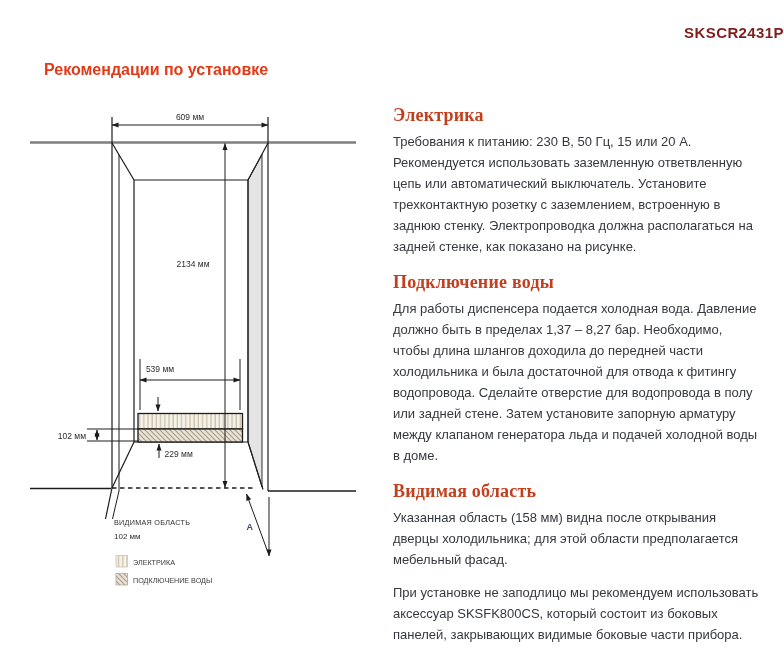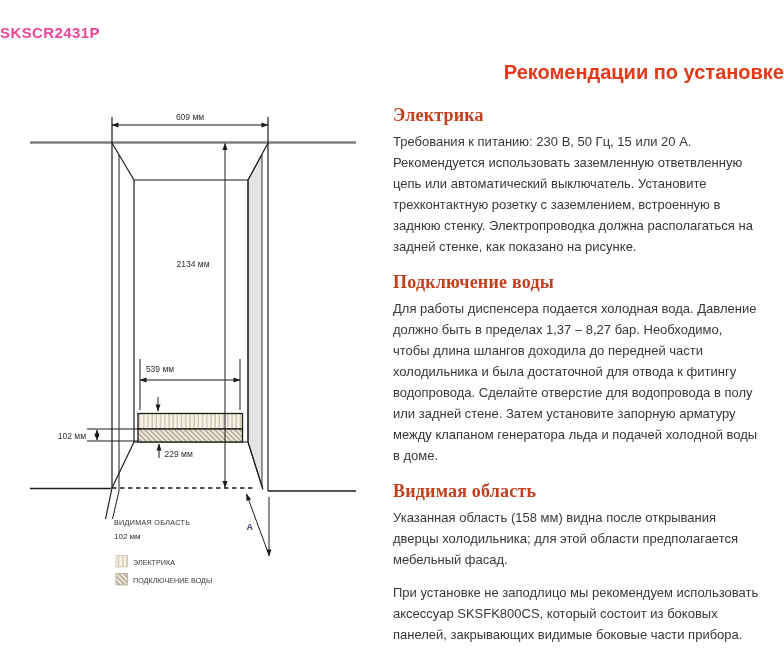--- a/index.html
+++ b/index.html
@@ -1,26 +1,26 @@
 <!DOCTYPE html>
 <html><head>
 <meta charset="utf-8">
 <style>
   html,body{margin:0;padding:0;background:#ffffff;}
   .page{
     position:relative;width:784px;height:658px;background:#ffffff;overflow:hidden;
     font-family:"Liberation Sans",sans-serif;color:#35383d;
   }
   .title{
-    position:absolute;left:0;right:0;top:24px;text-align:left;
-    font-size:15px;font-weight:bold;color:#ec4899;letter-spacing:.4px;
+    position:absolute;left:0;right:0;top:24px;text-align:right;
+    font-size:15px;font-weight:bold;color:#7f1d1d;letter-spacing:.4px;
   }
   .subtitle{
-    position:absolute;left:0;right:0;top:61px;text-align:right;
-    font-size:20px;font-weight:bold;color:#e23917;
+    position:absolute;left:0;right:0;top:61px;text-align:left;
+    font-size:16px;font-weight:bold;color:#e23917;padding-left:44px;
   }
   .diagram-svg{position:absolute;left:25px;top:95px;width:345px;height:500px;}
   .col{
     position:absolute;left:393px;top:105px;width:366px;
   }
   .col h2{
     font-family:"Liberation Serif",serif;font-weight:bold;
     font-size:18px;line-height:20px;color:#c2401f;
     margin:15px 0 6px 0;letter-spacing:.2px;
   }

